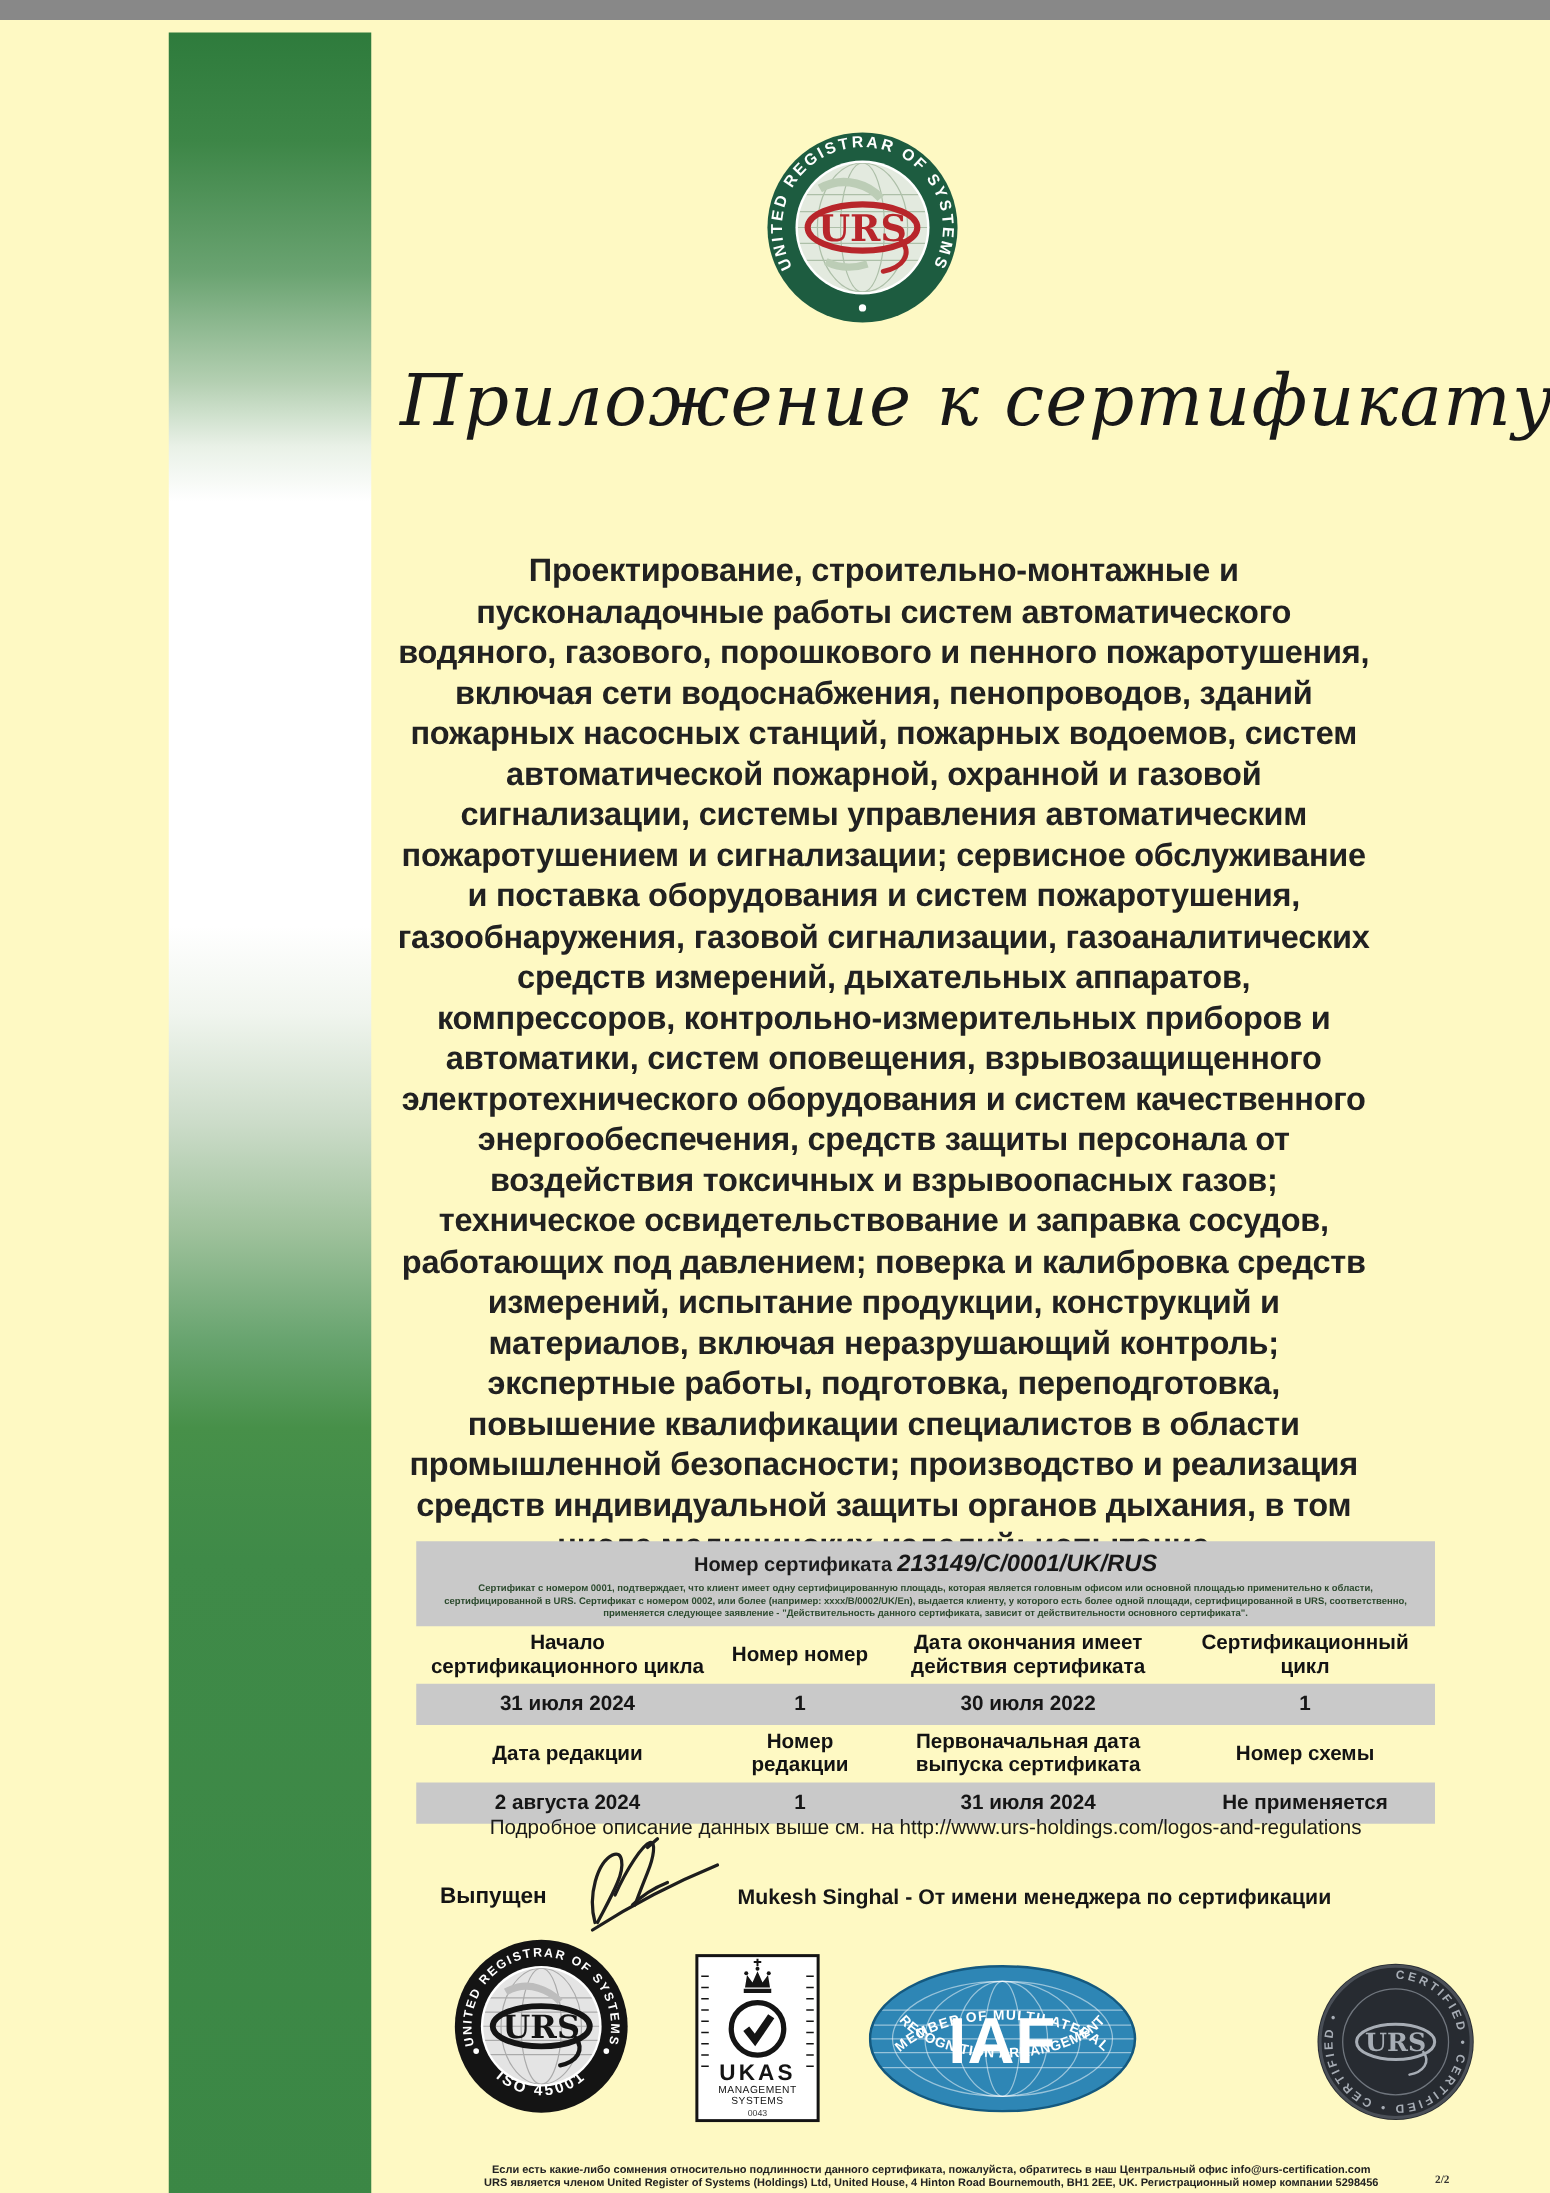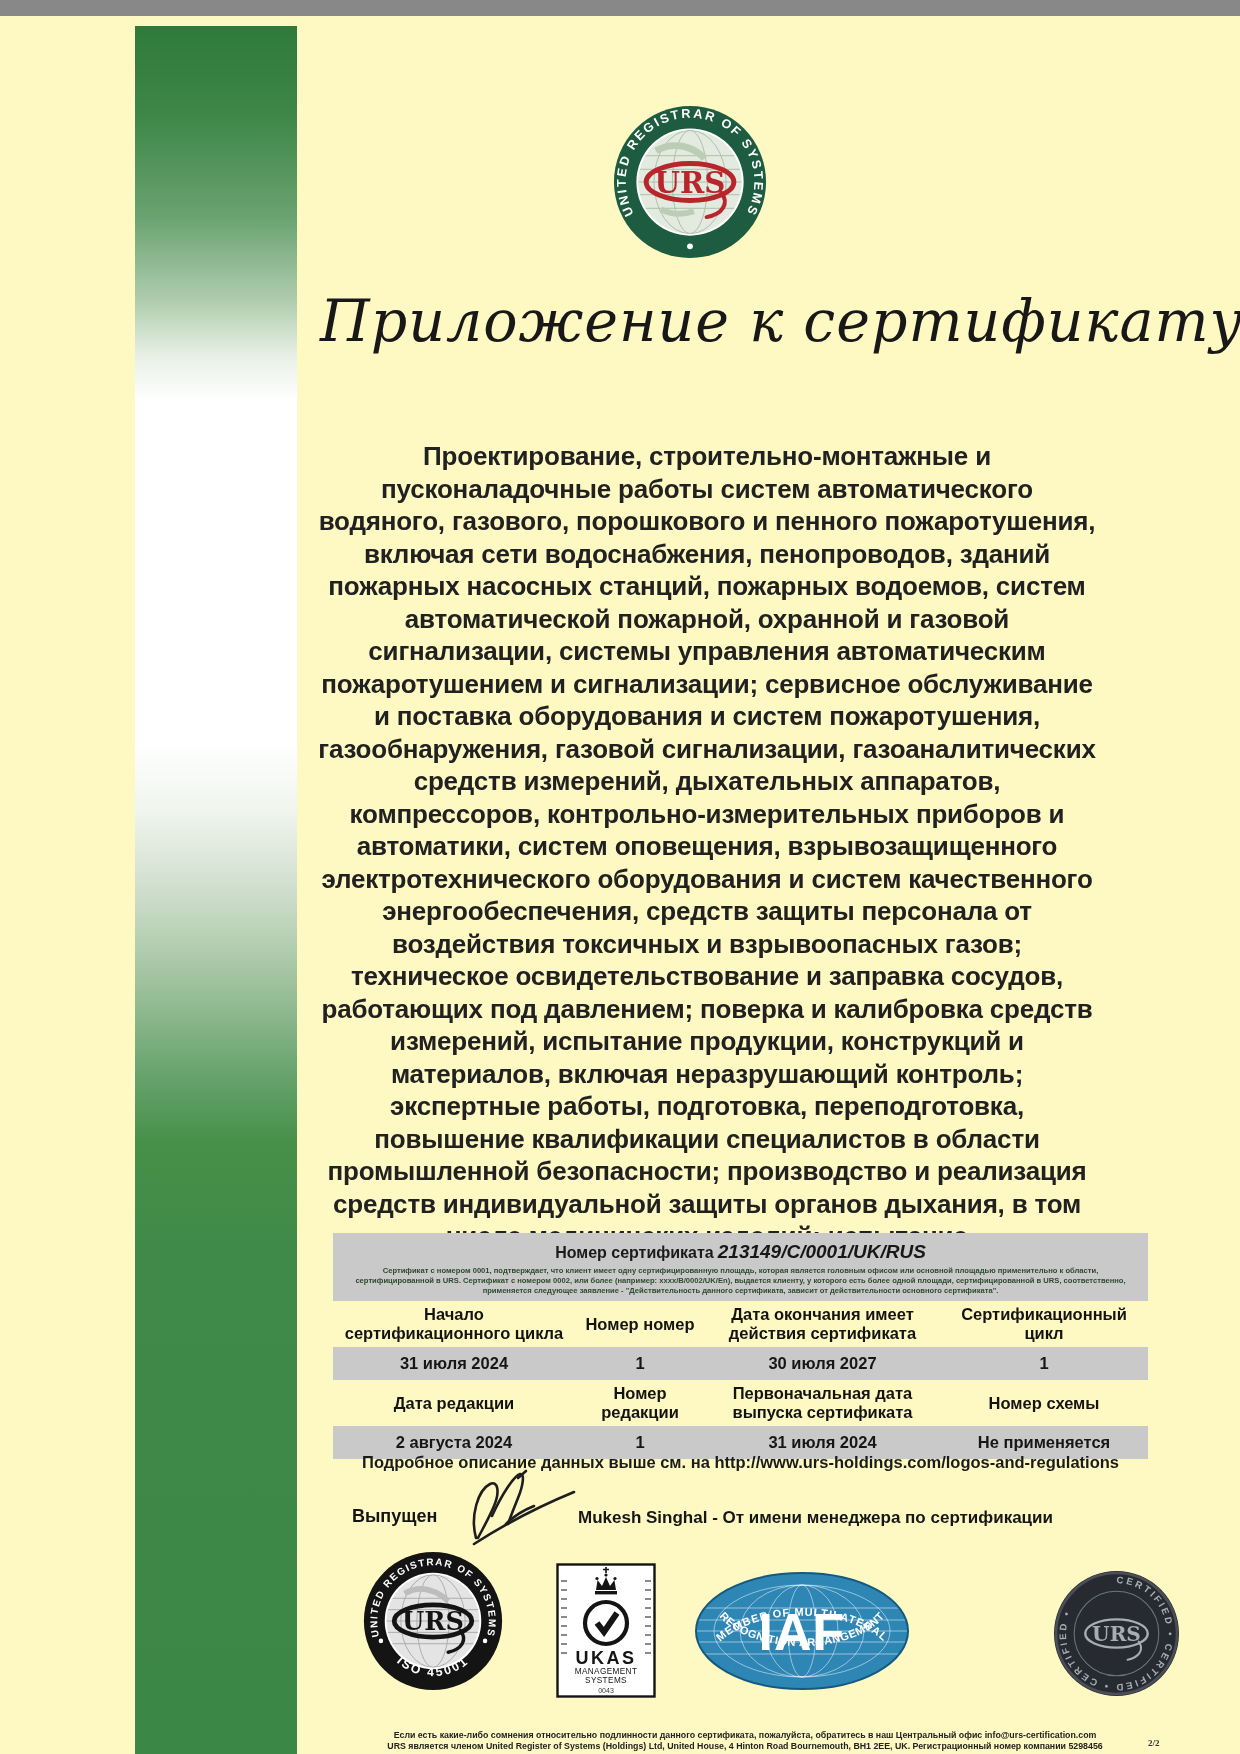--- a/index.html
+++ b/index.html
@@ -38,29 +38,29 @@
     color:#2c4a2e;text-align:center;
   }
   .trow{display:grid;grid-template-columns:242px 130px 235px 208px;align-items:center;}
   .trow .cell{text-align:center;padding:4px 8px;}
   .hrow{min-height:44px;}
   .hrow .cell{font-weight:600;font-size:16.5px;line-height:19px;color:#131313;}
   .vrow{height:33px;}
   .vrow .cell{font-weight:700;font-size:16.5px;color:#161616;}
   .details-note{
     position:absolute;left:333px;top:1437px;width:815px;text-align:center;
-    font-size:16.5px;font-weight:700;color:#1b1b1b;
+    font-size:16.5px;font-weight:400;color:#1b1b1b;
   }
   .issued-label{
     position:absolute;left:352px;top:1490px;
     font-size:18px;font-weight:700;color:#141414;
   }
   .signature{position:absolute;left:462px;top:1448px;width:125px;height:92px;}
   .signer-line{
-    position:absolute;left:578px;top:1492px;width:520px;
+    position:absolute;left:590px;top:1492px;width:520px;
     font-size:17px;font-weight:600;color:#161616;
   }
   .logo-iso{position:absolute;left:362px;top:1534px;width:142px;height:142px;}
   .logo-ukas{position:absolute;left:556px;top:1547px;width:100px;height:135px;}
   .logo-iaf{position:absolute;left:695px;top:1556px;width:215px;height:118px;}
   .logo-seal{position:absolute;left:1053px;top:1554px;width:127px;height:127px;}
   .footer-fineprint{
     position:absolute;left:330px;top:1714px;width:830px;text-align:center;
     font-size:8.8px;line-height:11px;font-weight:600;color:#222;
   }
@@ -122,21 +122,21 @@
 
     <div class="trow hrow">
       <div class="cell">Начало сертификационного цикла</div>
       <div class="cell">Номер номер</div>
       <div class="cell">Дата окончания имеет действия сертификата</div>
       <div class="cell">Сертификационный цикл</div>
     </div>
     <div class="trow vrow gray">
       <div class="cell">31 июля 2024</div>
       <div class="cell">1</div>
-      <div class="cell">30 июля 2027</div>
+      <div class="cell">30 июля 2022</div>
       <div class="cell">1</div>
     </div>
 
     <div class="trow hrow">
       <div class="cell">Дата редакции</div>
       <div class="cell">Номер редакции</div>
       <div class="cell">Первоначальная дата выпуска сертификата</div>
       <div class="cell">Номер схемы</div>
     </div>
     <div class="trow vrow gray">

